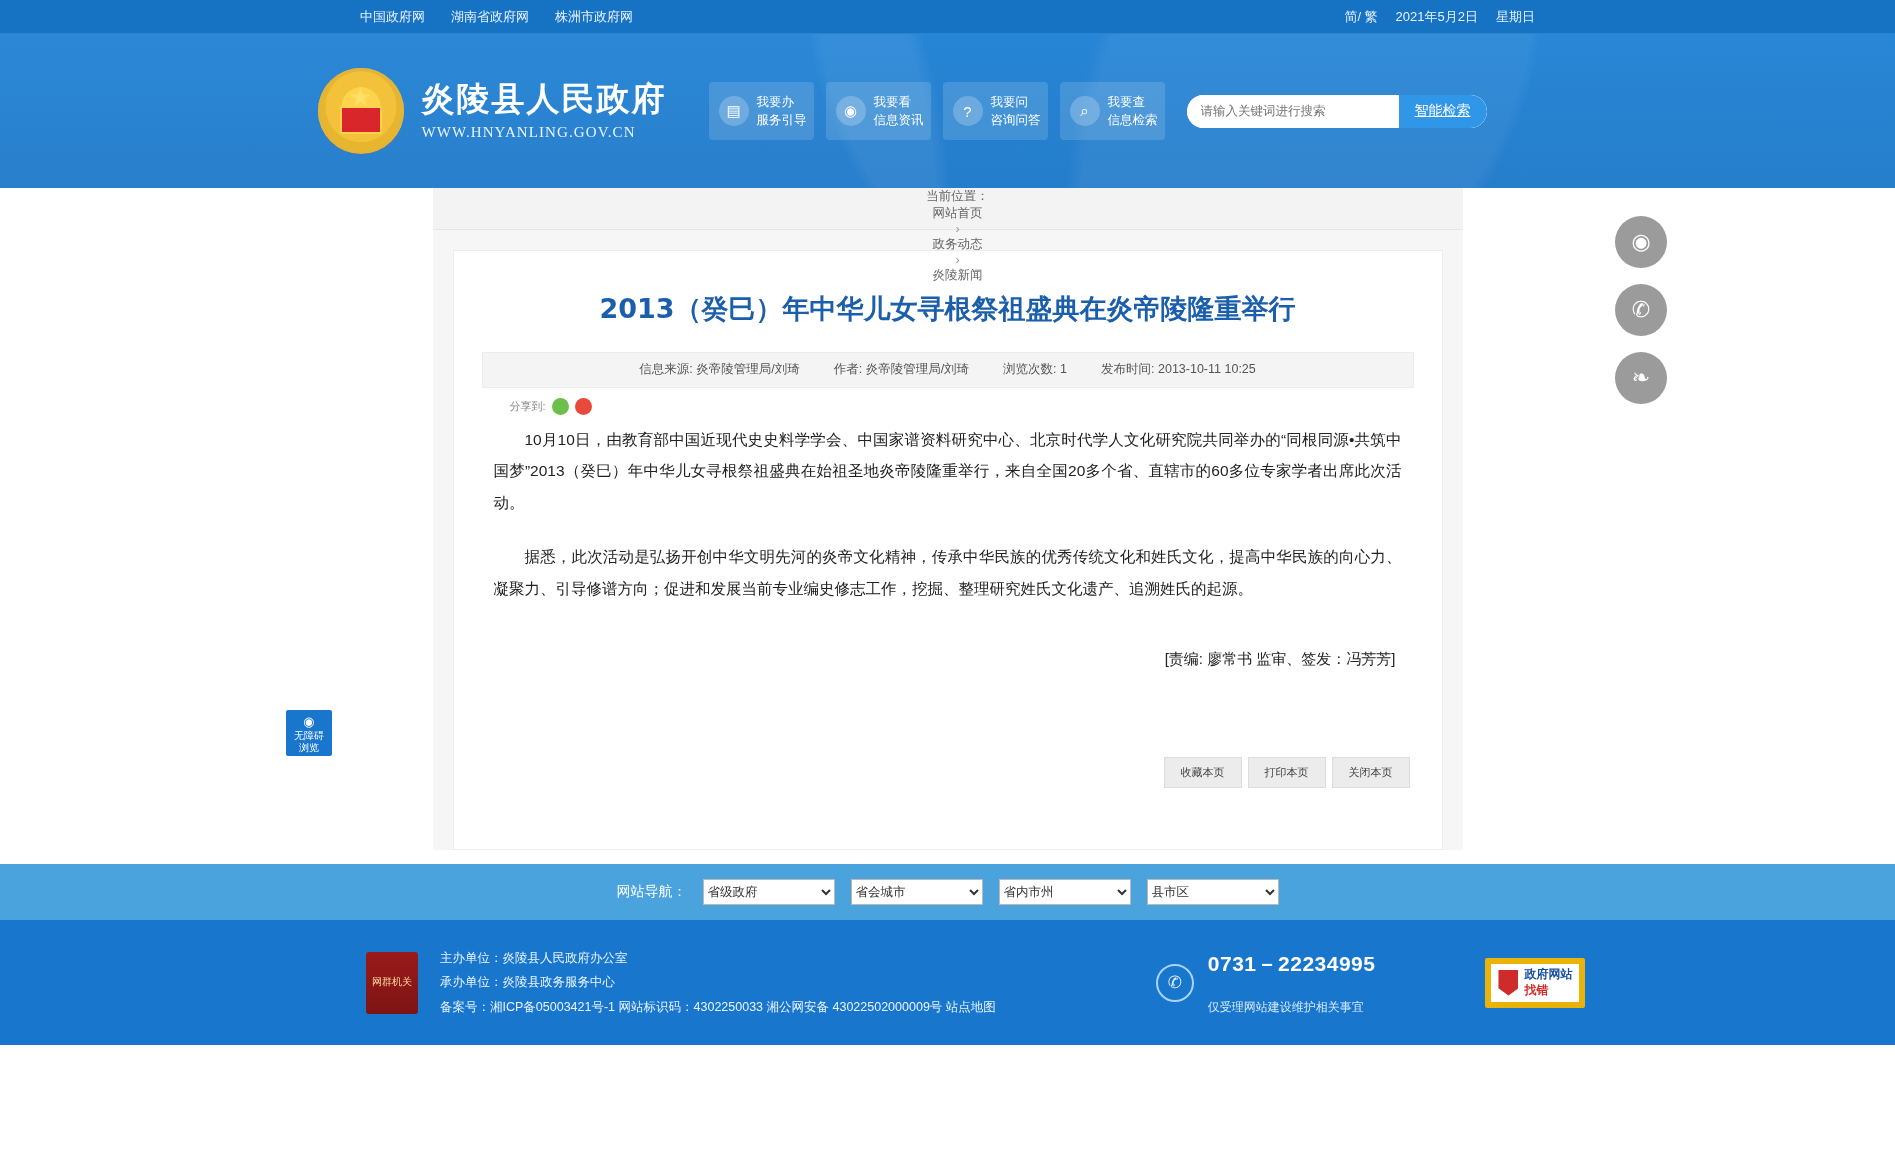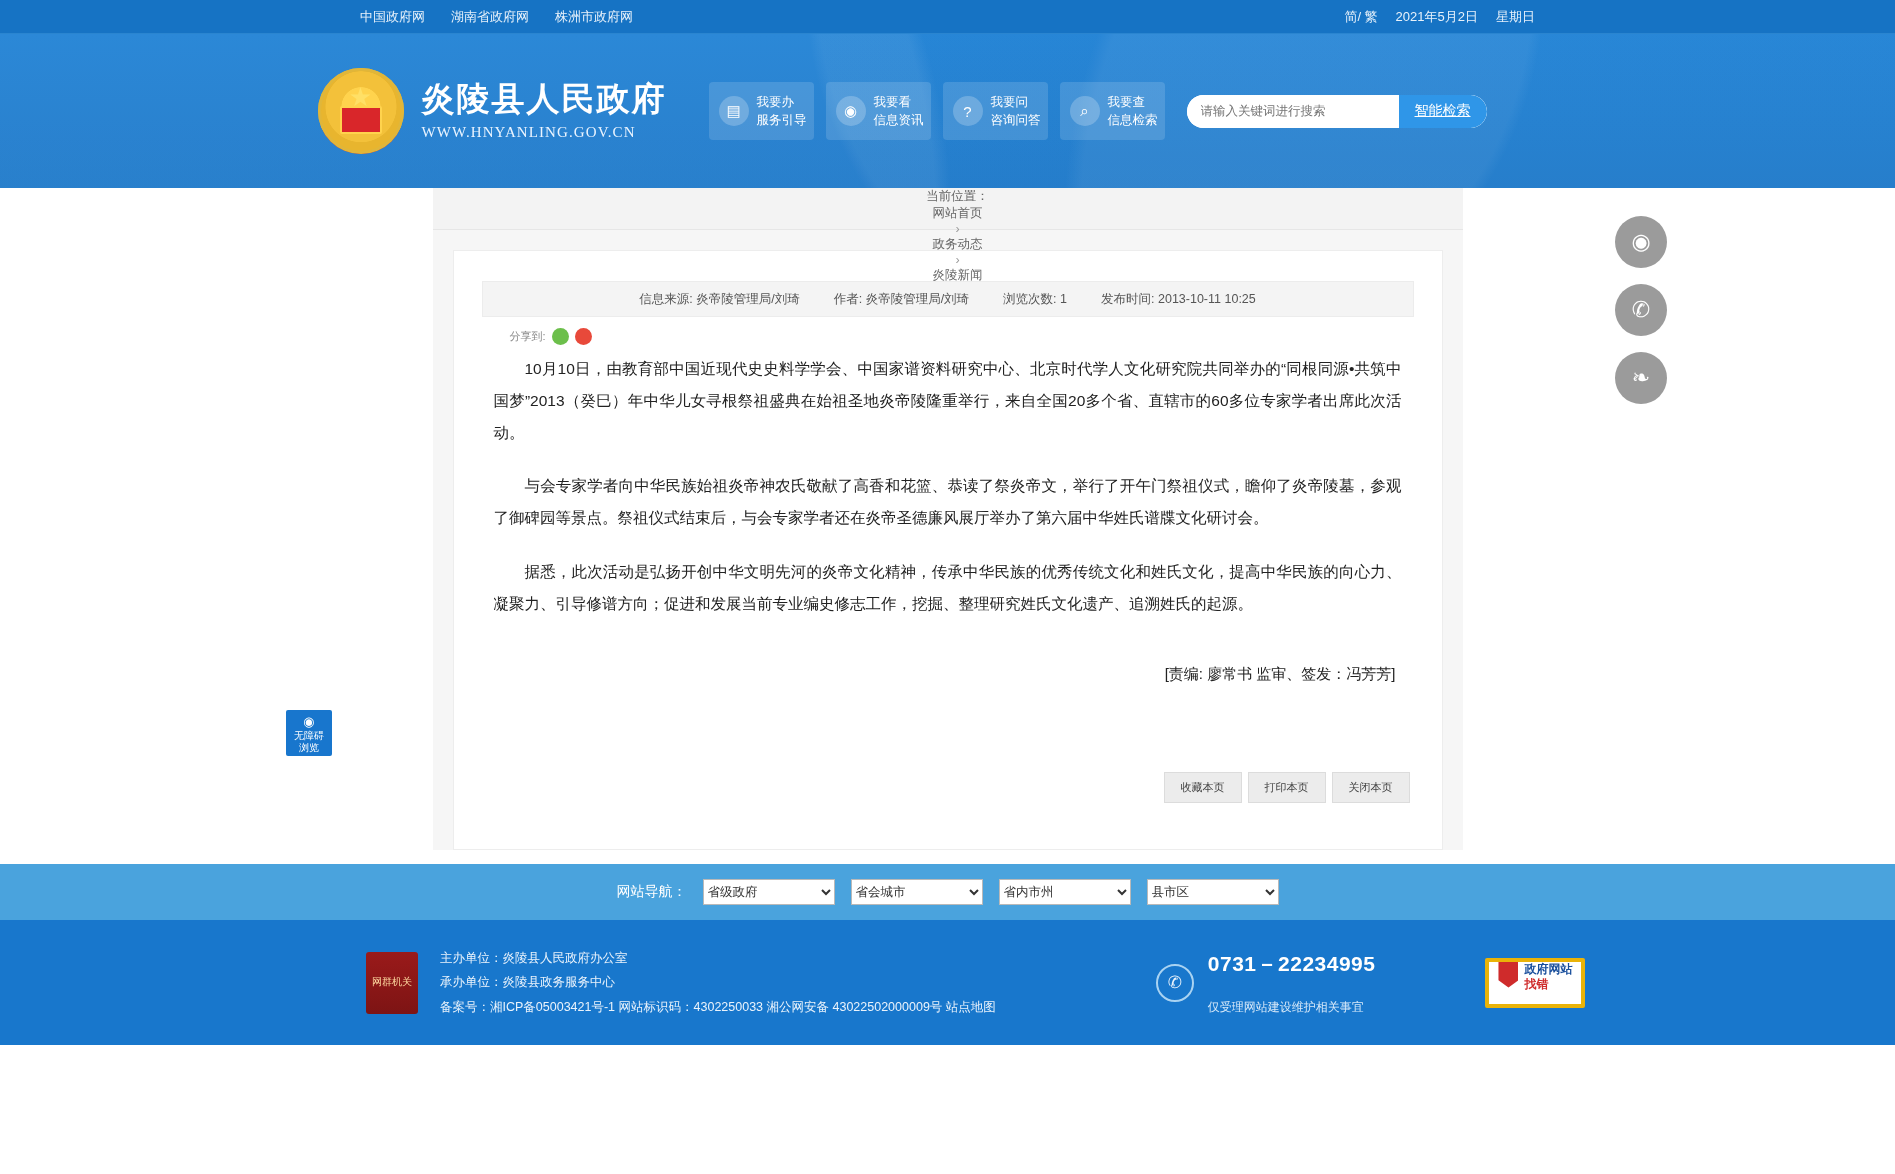--- a/index.html
+++ b/index.html
@@ -308,22 +308,22 @@
     border:2px solid #a9d3f2;
     display:flex;align-items:center;justify-content:center;
     font-size:17px;
   }
   .phone-num { font-size:21px; font-weight:bold; color:#fff; letter-spacing:.5px;}
   .phone-sub { font-size:12px; color:#d7e9f9; margin-top:21px;}
   .foot-badge {
     margin-left:110px;
     width:100px;height:50px;
     background:#fff;
-    border:4px solid #eab308;
-    display:flex;justify-content:center;
+    border:6px solid #eab308;
+    display:flex;align-items:center;justify-content:center;
     gap:6px;
     border-radius:2px;
   }
   .badge-mark {
     width:20px;height:26px;
     background:#cf2b2b;
     clip-path:polygon(0 0,100% 0,100% 72%,50% 100%,0 72%);
   }
   .badge-txt { font-size:12px; color:#cf2b2b; font-weight:bold; line-height:1.3;}
   .badge-txt b { color:#1a4f9c; display:block;}
@@ -413,20 +413,21 @@
     <div class="breadcrumb">
       <span>当前位置：</span>
       <a href="#">网站首页</a>
       <span class="sep">›</span>
       <a href="#">政务动态</a>
       <span class="sep">›</span>
       <a href="#">炎陵新闻</a>
     </div>
 
     <div class="article-card">
+      <div class="art-title">2013（癸巳）年中华儿女寻根祭祖盛典在炎帝陵隆重举行</div>
 
       <div class="art-meta">
         <span>
           <span>信息来源:</span>
           <span>炎帝陵管理局/刘琦</span>
         </span>
         <span>
           <span>作者:</span>
           <span>炎帝陵管理局/刘琦</span>
         </span>
@@ -441,21 +442,20 @@
       </div>
 
       <div class="share-row">
         <span>分享到:</span>
         <span class="share-dot dot-green"></span>
         <span class="share-dot dot-red"></span>
       </div>
 
       <div class="art-body">
         <p>10月10日，由教育部中国近现代史史料学学会、中国家谱资料研究中心、北京时代学人文化研究院共同举办的“同根同源•共筑中国梦”2013（癸巳）年中华儿女寻根祭祖盛典在始祖圣地炎帝陵隆重举行，来自全国20多个省、直辖市的60多位专家学者出席此次活动。</p>
-        <p>与会专家学者向中华民族始祖炎帝神农氏敬献了高香和花篮、恭读了祭炎帝文，举行了开午门祭祖仪式，瞻仰了炎帝陵墓，参观了御碑园等景点。祭祖仪式结束后，与会专家学者还在炎帝圣德廉风展厅举办了第六届中华姓氏谱牒文化研讨会。</p>
         <p>据悉，此次活动是弘扬开创中华文明先河的炎帝文化精神，传承中华民族的优秀传统文化和姓氏文化，提高中华民族的向心力、凝聚力、引导修谱方向；促进和发展当前专业编史修志工作，挖掘、整理研究姓氏文化遗产、追溯姓氏的起源。</p>
         <div class="art-sign">[责编: 廖常书  监审、签发：冯芳芳]</div>
       </div>
 
       <div class="art-actions">
         <button class="act-btn">收藏本页</button>
         <button class="act-btn">打印本页</button>
         <button class="act-btn">关闭本页</button>
       </div>
     </div>

